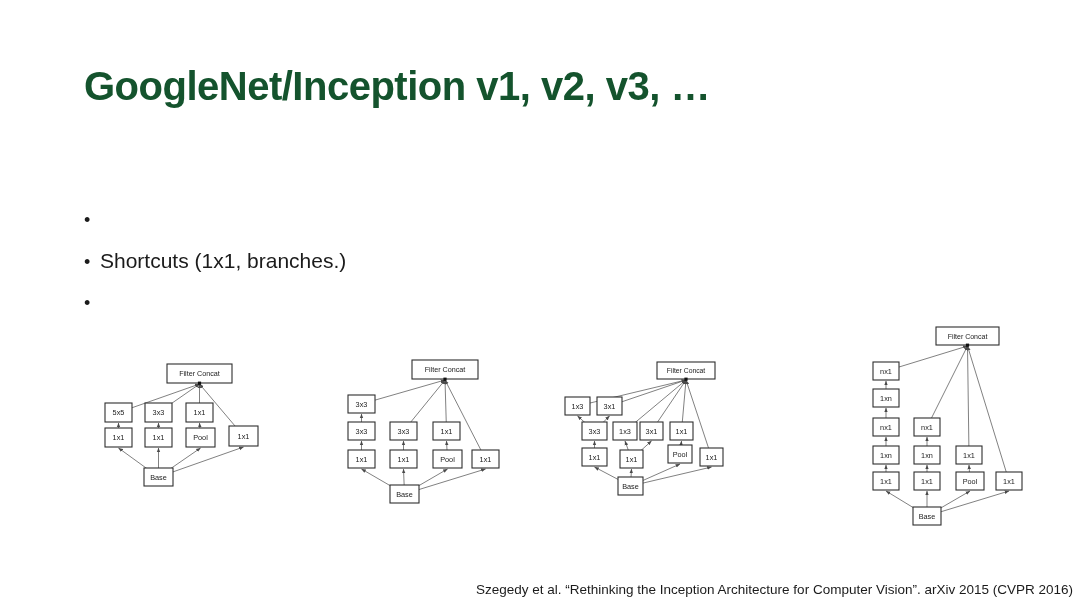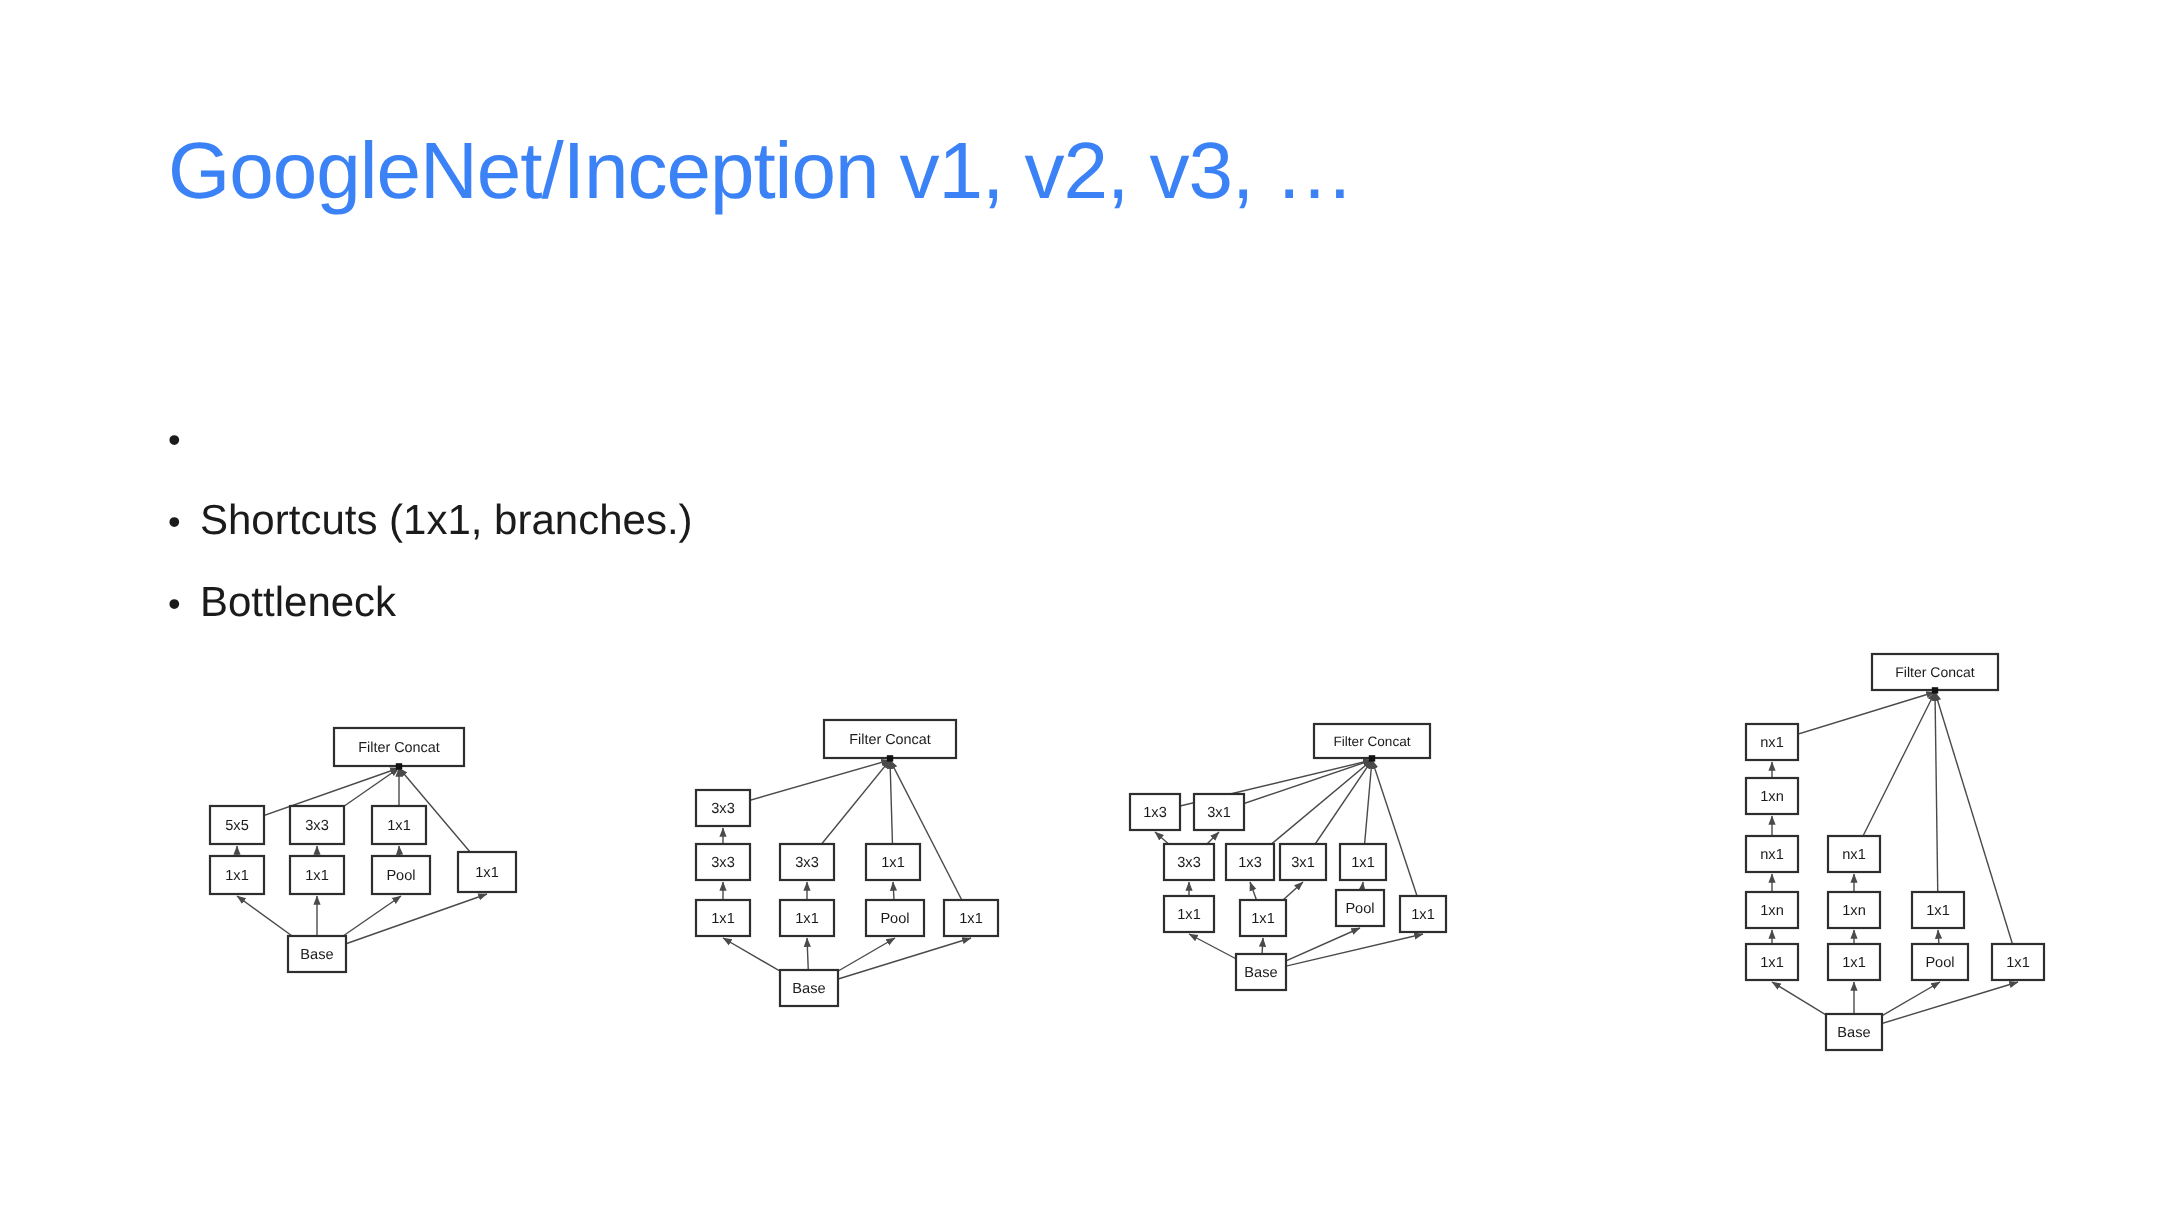--- a/index.html
+++ b/index.html
@@ -11,23 +11,23 @@
     overflow: hidden;
     font-family: "Liberation Sans", sans-serif;
     color: #1b1b1b;
   }
   .title {
     position: absolute;
     left: 84px;
     top: 64px;
     margin: 0;
     font-size: 40px;
-    font-weight: 400;
+    font-weight: 700;
     letter-spacing: -0.5px;
-    color: #3b82f6;
+    color: #14532d;
   }
   .subtitle {
     position: absolute;
     left: 84px;
     top: 163px;
     margin: 0;
     font-size: 25px;
     font-weight: 400;
     color: #1b1b1b;
   }
@@ -80,21 +80,20 @@
   <ul class="bullets">
     <li>
       <span class="marker">•</span>
     </li>
     <li>
       <span class="marker">•</span>
       <span>Shortcuts (1x1, branches.)</span>
     </li>
     <li>
       <span class="marker">•</span>
-      <span>Bottleneck</span>
     </li>
   </ul>
 
   <div class="diagram d1">
       <svg viewBox="0 0 175 135" width="175" height="135">
         <defs>
           <marker id="arw0" markerUnits="userSpaceOnUse" markerWidth="5" markerHeight="5" refX="4.4" refY="2.5" orient="auto">
             <path d="M0,0.7 L4.6,2.5 L0,4.3 z" fill="#4a4a4a"></path>
           </marker>
         </defs>
@@ -267,14 +266,15 @@
         <rect x="100" y="152" width="28" height="18" fill="#ffffff" stroke="#2e2e2e" stroke-width="1.1"></rect>
         <text x="114" y="163.6" text-anchor="middle" font-size="7.3" fill="#1b1b1b">Pool</text>
         <rect x="140" y="152" width="26" height="18" fill="#ffffff" stroke="#2e2e2e" stroke-width="1.1"></rect>
         <text x="153" y="163.6" text-anchor="middle" font-size="7.3" fill="#1b1b1b">1x1</text>
         <rect x="57" y="187" width="28" height="18" fill="#ffffff" stroke="#2e2e2e" stroke-width="1.1"></rect>
         <text x="71" y="198.6" text-anchor="middle" font-size="7.3" fill="#1b1b1b">Base</text>
         <rect x="109.9" y="23.6" width="3.2" height="3.2" fill="#111111"></rect>
       </svg>
     </div>
 
+  <p class="citation">Szegedy et al. “Rethinking the Inception Architecture for Computer Vision”. arXiv 2015 (CVPR 2016)</p>
 
 </div>
 
 </body></html>

